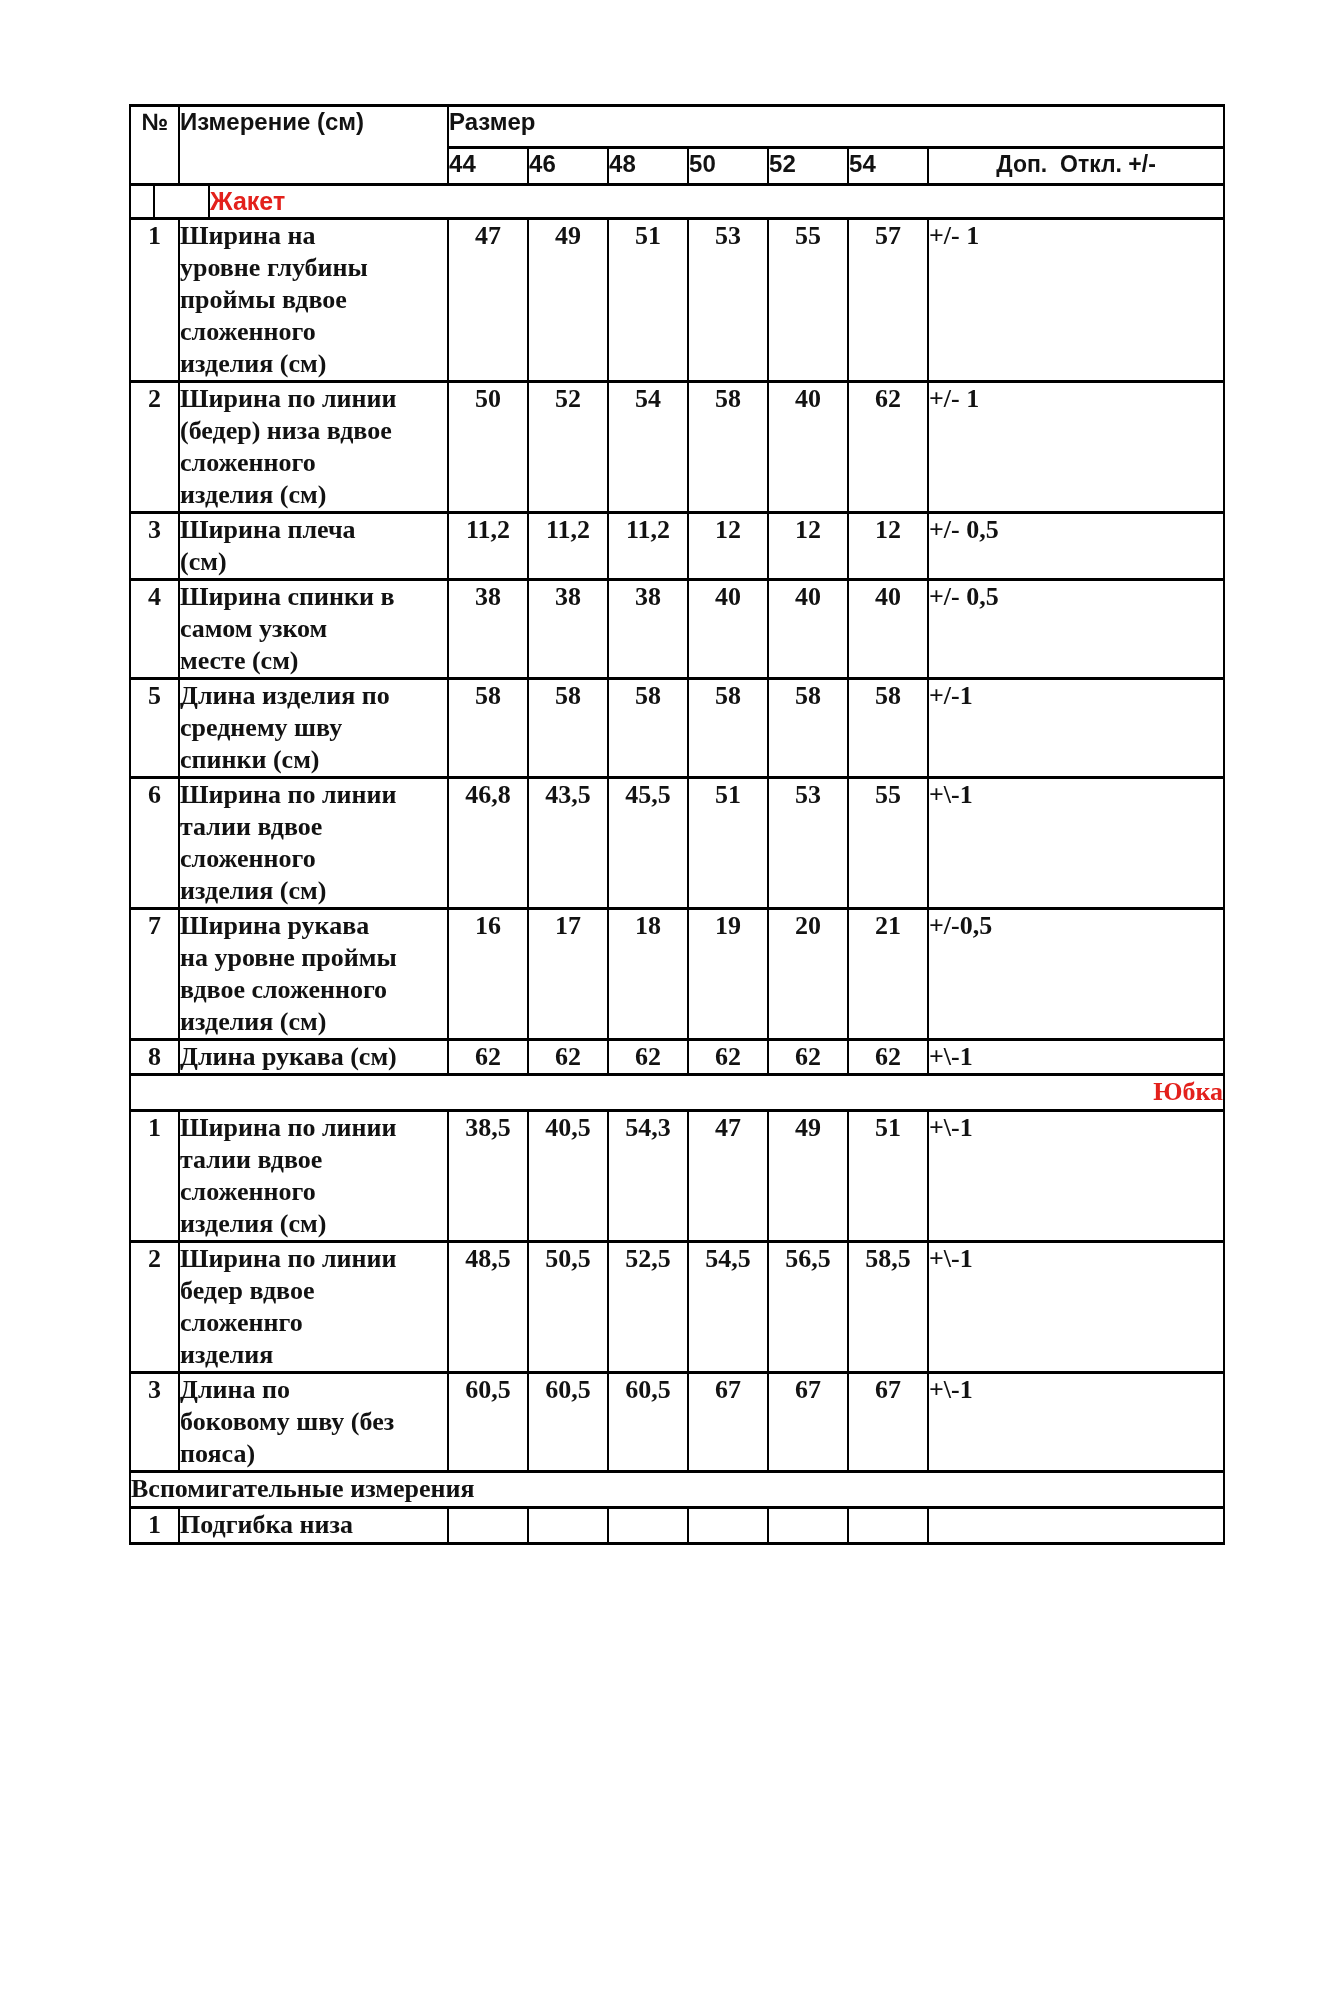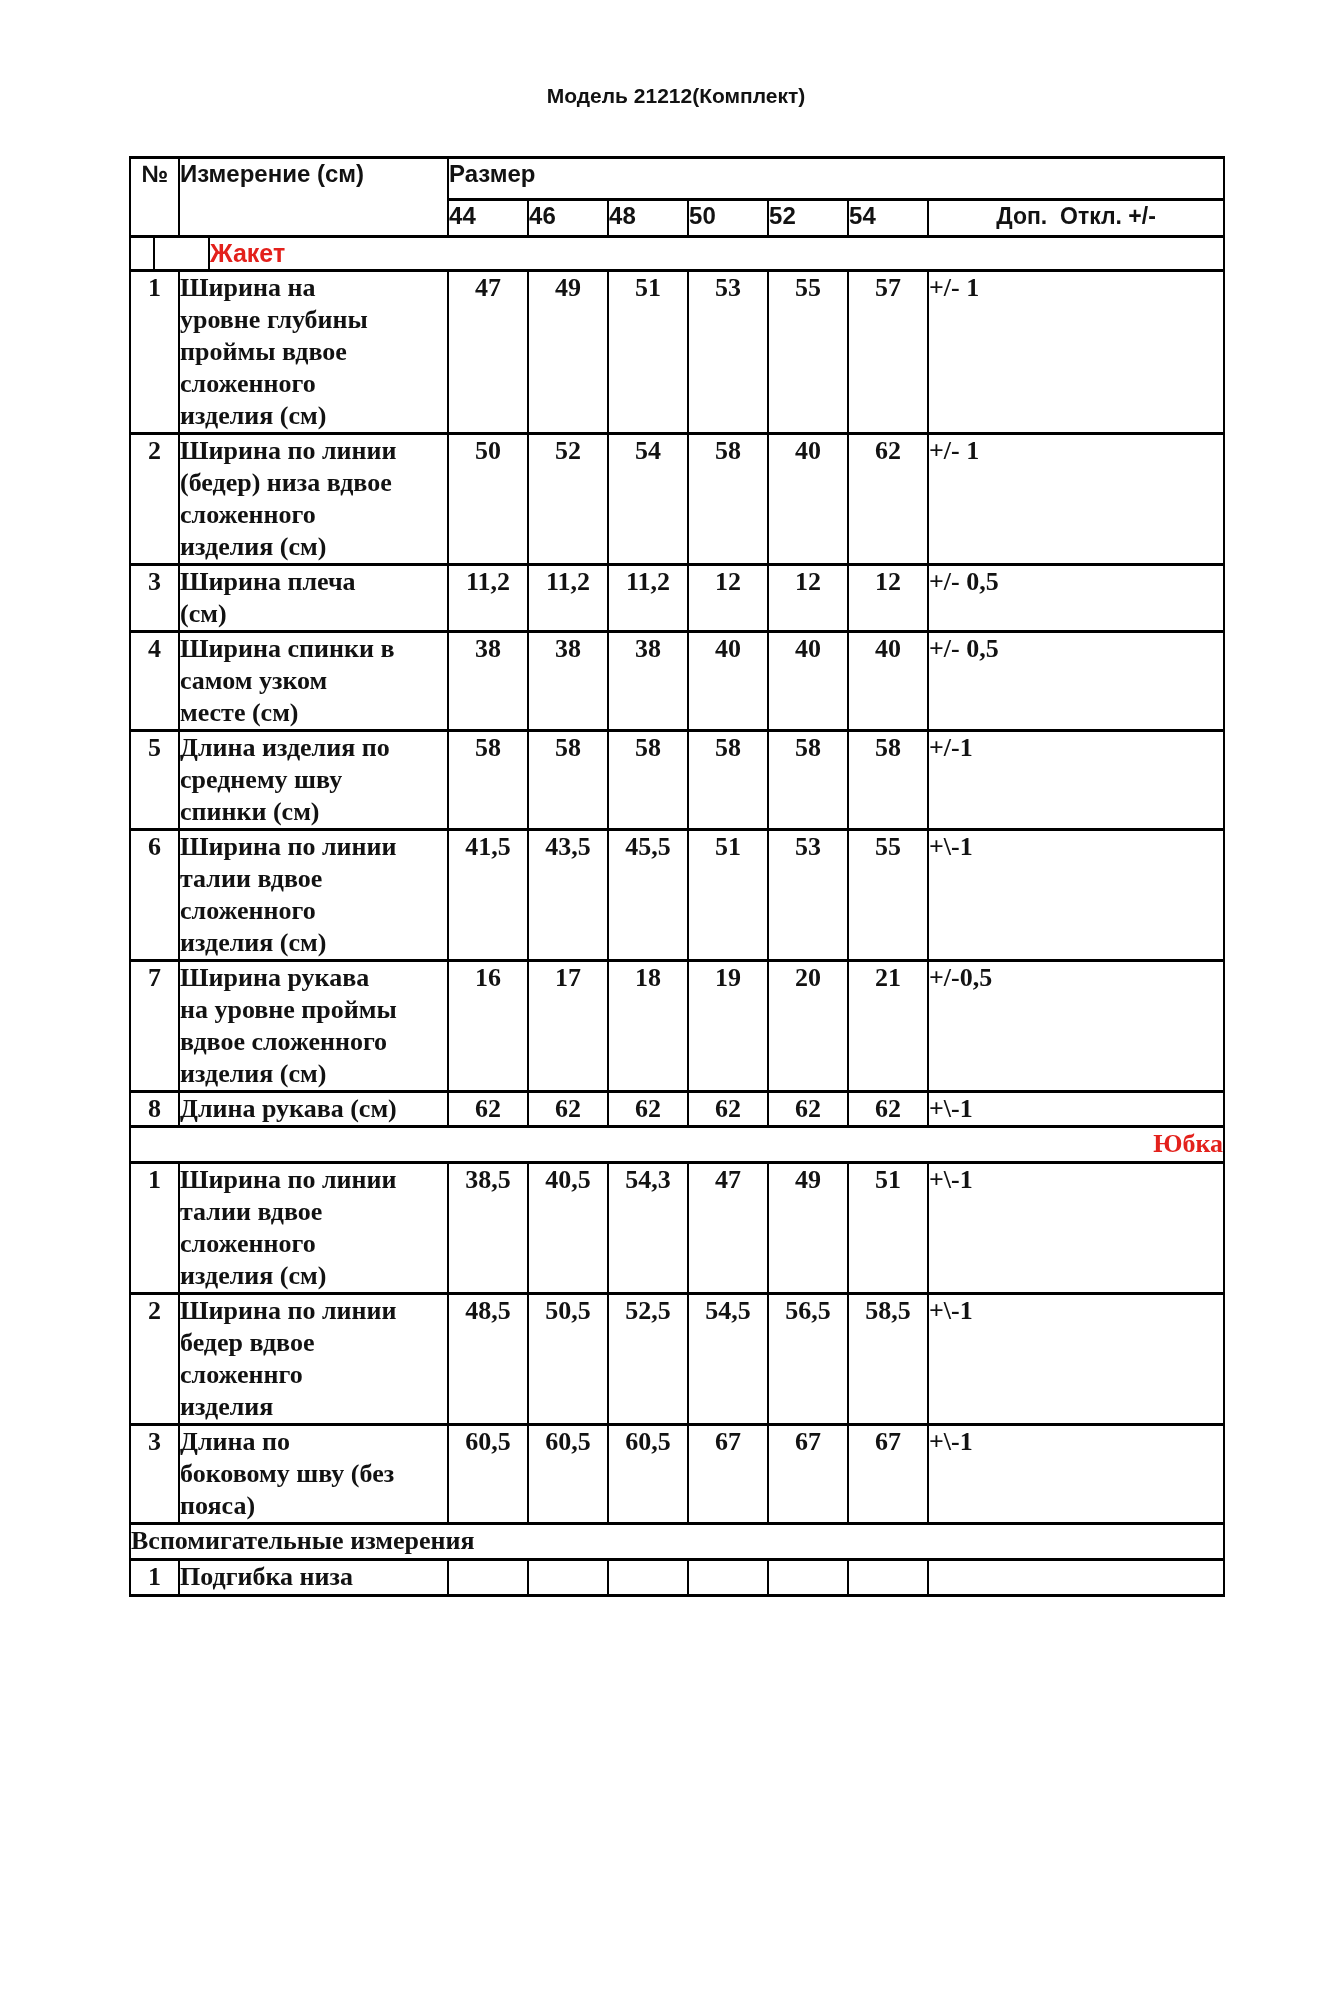--- a/index.html
+++ b/index.html
@@ -67,21 +67,20 @@
     white-space:pre-line;
   }
   .val{ text-align:center; font:700 26px/32px "Liberation Serif",serif; padding-top:2px;}
   .dev{ font:700 26px/32px "Liberation Serif",serif; padding:2px 0 0 11px; white-space:pre;}
   .empty-row td{height:36px;}
 </style>
 </head>
 <body>
 
 <div class="doc">
-  <h2 class="subtitle">Модель 21212(Комплект)</h2>
 
   <table class="meas">
     <colgroup>
       <col style="width:24px">
         <col style="width:25px">
       <col style="width:30px">
         <col style="width:239px">
       <col style="width:80px">
         <col style="width:80px">
         <col style="width:80px">
@@ -184,21 +183,21 @@
       <td class="val">58</td>
       <td class="dev">+/-1</td>
     </tr>
 
     <tr>
       <td class="num" colspan="2">6</td>
       <td class="lbl" colspan="2">Ширина по линии
 талии вдвое
 сложенного
 изделия (см)</td>
-      <td class="val">41,5</td>
+      <td class="val">46,8</td>
       <td class="val">43,5</td>
       <td class="val">45,5</td>
       <td class="val">51</td>
       <td class="val">53</td>
       <td class="val">55</td>
       <td class="dev">+\-1</td>
     </tr>
 
     <tr>
       <td class="num" colspan="2">7</td>

